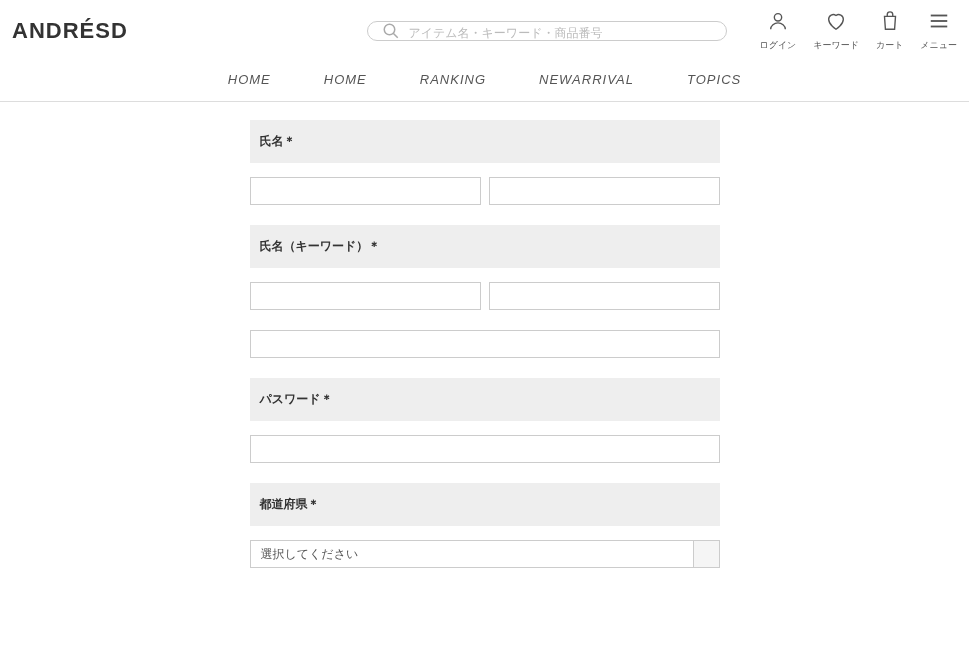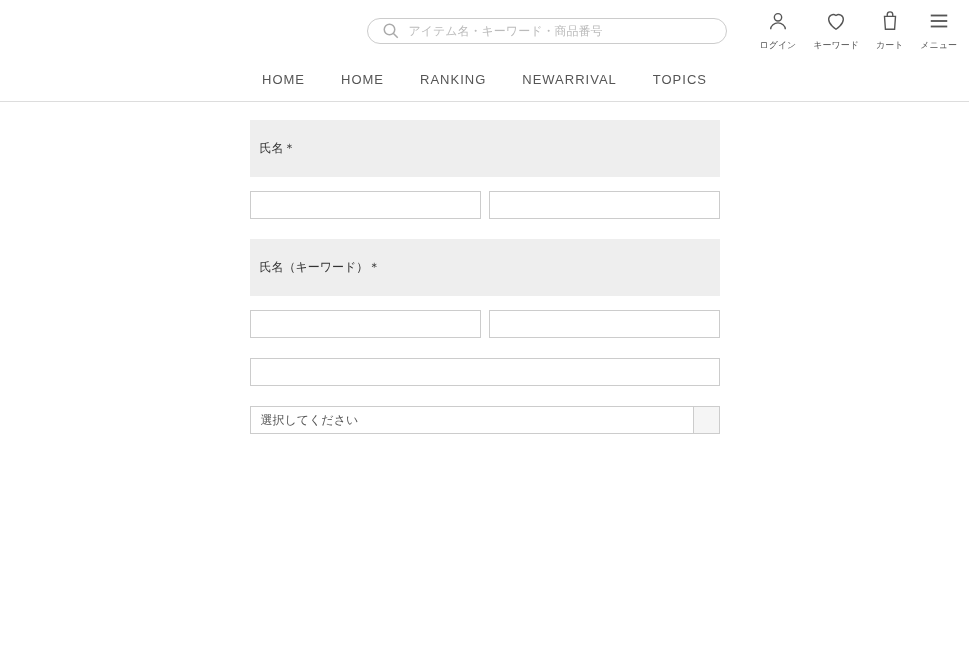--- a/index.html
+++ b/index.html
@@ -1,46 +1,47 @@
 <!DOCTYPE html>
 <html><head>
 <meta charset="utf-8">
 <style>
 * { margin: 0; padding: 0; box-sizing: border-box; }
 body { font-family: "Hiragino Kaku Gothic ProN", "メイリオ", sans-serif; color: #333; background: #fff; width: 969px; }
 .header-top { display: flex; align-items: center; padding: 10px 12px 6px; }
 .logo { font-family: Arial, sans-serif; font-weight: 700; font-size: 22px; letter-spacing: 1px; }
 .search-wrap { margin-left: auto; display: flex; align-items: center; }
-.search-box { display: flex; align-items: center; border: 1px solid #ccc; border-radius: 20px; height: 26px; width: 360px; padding: 0 14px; }
+.search-box { display: flex; align-items: flex-end; border: 1px solid #ccc; border-radius: 20px; height: 20px; width: 360px; padding: 0 14px; }
 .search-icon svg { display: block; }
 .search-input { border: none; outline: none; flex: 1; font-size: 12px; margin-left: 8px; color: #666; }
 .search-input::placeholder { color: #bbb; }
 .util { display: flex; gap: 17px; margin-left: 32px; align-items: flex-start; }
 .util-item { display: flex; flex-direction: column; align-items: center; gap: 3px; cursor: pointer; }
 .util-item .lbl { font-size: 9px; color: #555; }
 .nav-row { border-bottom: 1px solid #ddd; }
-.nav-list { display: flex; justify-content: center; gap: 36px; padding: 14px 0; }
+.nav-list { display: flex; justify-content: center; gap: 53px; padding: 14px 0; font-style: italic; }
 .nav-item { font-size: 13px; letter-spacing: 1px; color: #555; cursor: pointer; }
 .form-area { width: 470px; margin: 18px auto 0; }
 .form-group { margin-bottom: 20px; }
-.form-label-bar { background: #eee; padding: 20px 10px; font-size: 12px; font-weight: normal; color: #333; }
+.form-label-bar { background: #eee; padding: 13px 10px; font-size: 12px; font-weight: bold; color: #333; }
 .input-row { display: flex; gap: 8px; margin-top: 14px; }
 .input-single { margin-top: 14px; }
 .txt-input { border: 1px solid #ccc; height: 28px; padding: 0 8px; font-size: 13px; }
 .input-row .txt-input { flex: 1; }
 .input-single .txt-input.full { width: 100%; }
 .input-single .txt-input.zip { width: 90px; }
 .select-row { display: flex; margin-top: 14px; }
 .select-box { flex: 1; border: 1px solid #ccc; height: 28px; display: flex; align-items: center; padding: 0 10px; font-size: 12px; color: #555; cursor: pointer; }
 .select-caret { width: 26px; height: 28px; border: 1px solid #ccc; border-left: none; background: #f5f5f5; display: flex; align-items: center; justify-content: center; cursor: pointer; }
 </style>
 </head>
 <body>
 
 <div class="header-top">
+  <div class="logo">ANDRÉSD</div>
   <div class="search-wrap">
     <div class="search-box">
       <span class="search-icon">
         <svg width="18" height="18" viewBox="0 0 24 24" fill="none" stroke="#aaa" stroke-width="2">
             <circle cx="10" cy="10" r="7"></circle>
             <line x1="21" y1="21" x2="15" y2="15"></line>
           </svg>
       </span>
       <input class="search-input" type="text" placeholder="アイテム名・キーワード・商品番号" style="">
     </div>
@@ -112,23 +113,30 @@
       <input class="txt-input" type="text" style="">
     </div>
   </div>
 
   <div class="form-group">
     <div class="input-single">
       <input class="txt-input full" type="text" style="">
     </div>
   </div>
 
+  <div class="form-group">
+    <div class="form-label-bar">パスワード＊</div>
+    <div class="input-single">
+      <input class="txt-input full" type="password" style="">
+    </div>
+  </div>
 
 
   <div class="form-group">
+    <div class="form-label-bar">都道府県＊</div>
     <div class="select-row">
       <div class="select-box">選択してください</div>
       <div class="select-caret">
         
       </div>
     </div>
   </div>
 
 </div>
 

